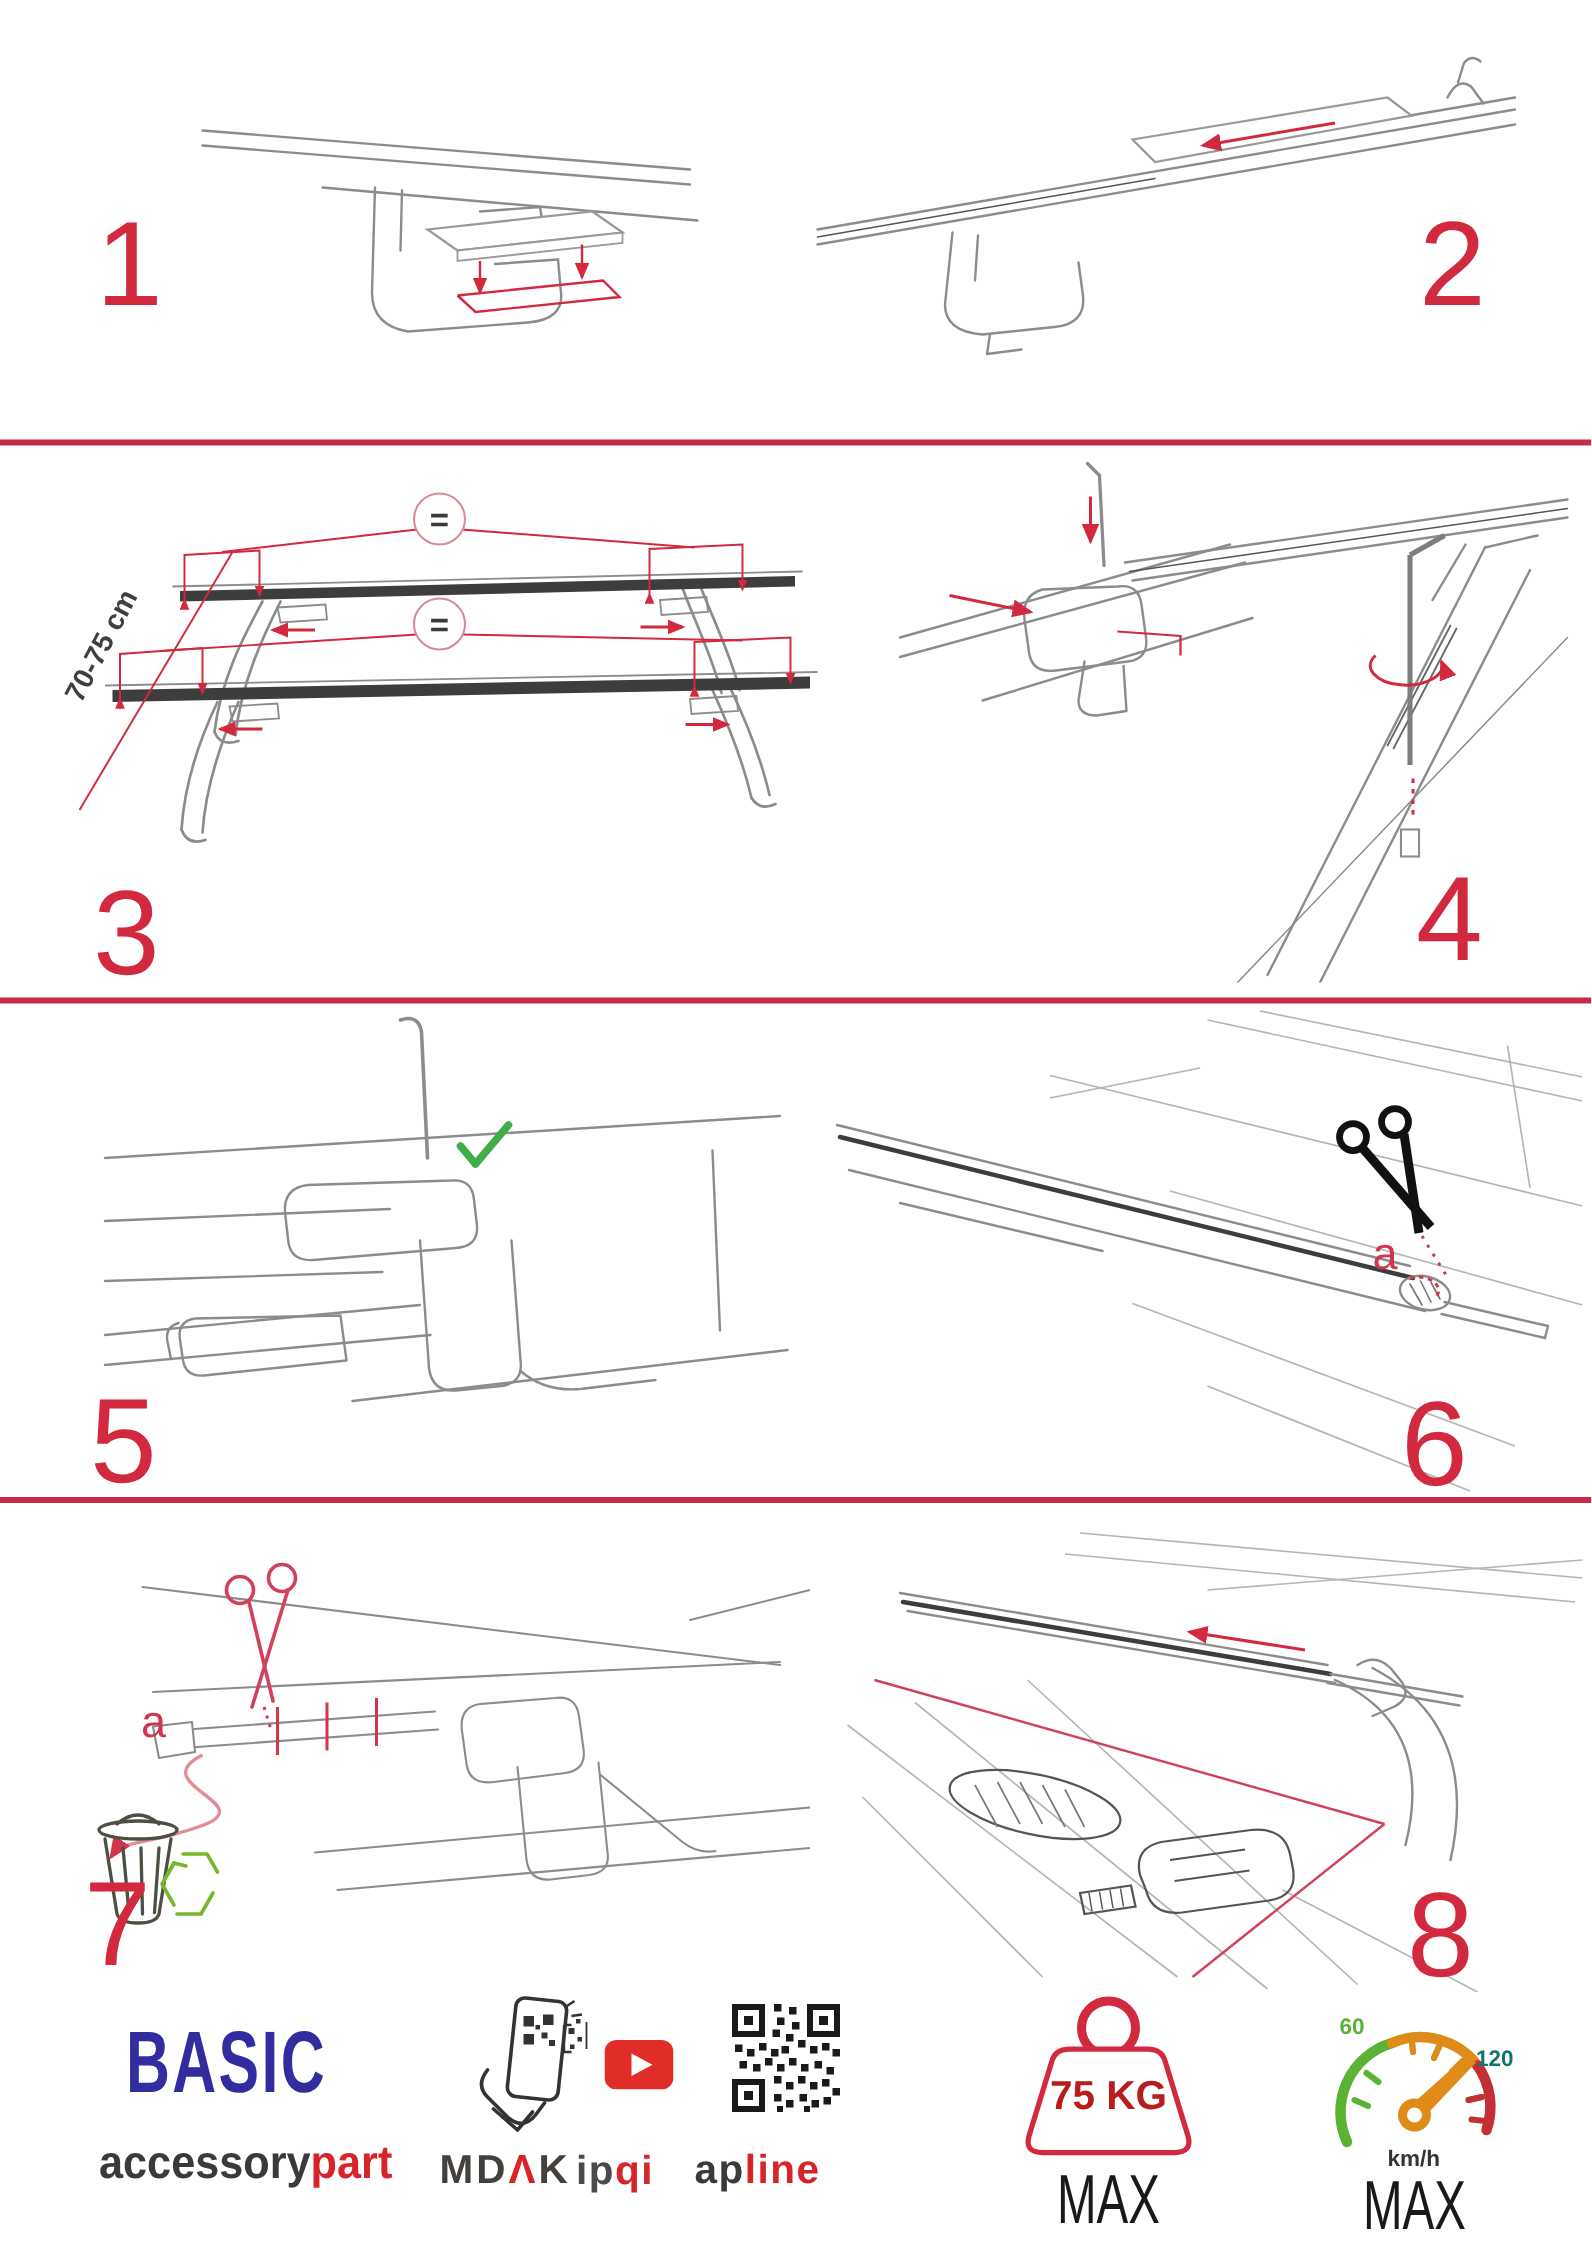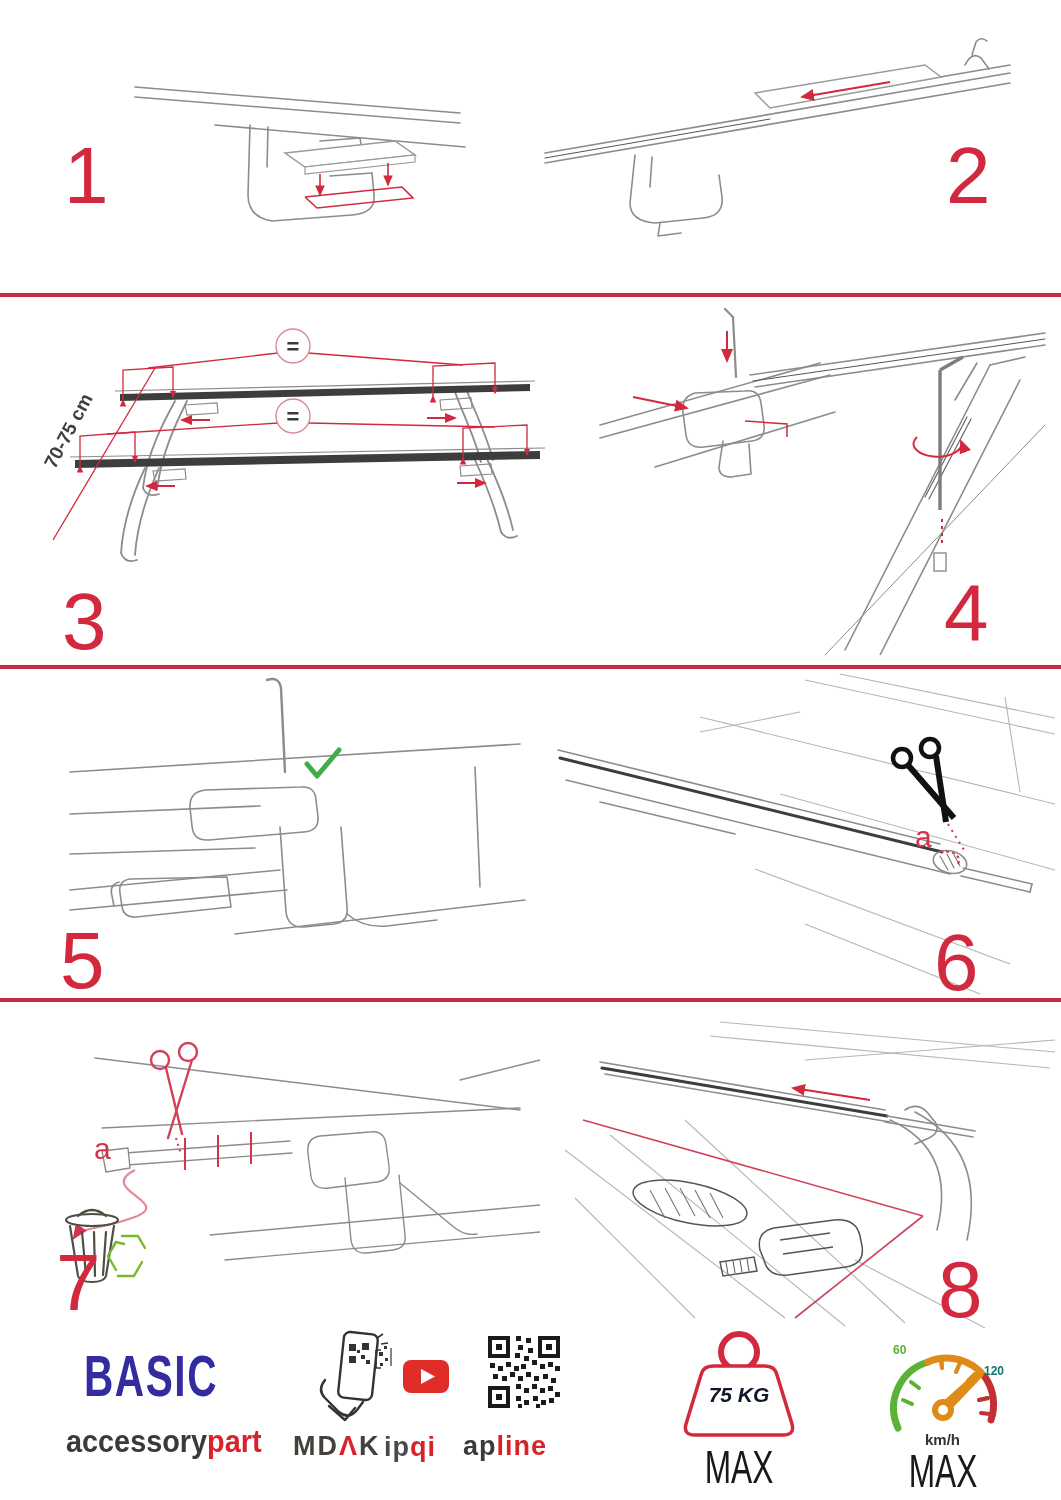--- a/index.html
+++ b/index.html
@@ -14,22 +14,22 @@
              transform:rotate(-62deg);transform-origin:center;white-space:nowrap;}
   .part-a{position:absolute;color:#d2344c;font-size:30px;font-weight:500;line-height:1;}
   .brand-basic{position:absolute;left:84px;top:1342px;color:#322c9f;font-size:52px;font-weight:700;
                letter-spacing:2px;transform:scale(0.78,1.12);transform-origin:left top;white-space:nowrap;}
   .brand-sub{position:absolute;left:66px;top:1424px;font-size:31px;font-weight:700;
              transform:scaleX(0.93);transform-origin:left top;white-space:nowrap;}
   .brand-sub .dark{color:#3a3a3a;} .red{color:#d8232a;}
   .logo-word{position:absolute;font-size:27px;font-weight:700;color:#44403c;letter-spacing:2px;white-space:nowrap;}
   .max-label{position:absolute;text-align:center;color:#191919;font-size:44px;font-weight:500;
              transform:scale(0.72,1.05);transform-origin:center top;line-height:1;}
-  .gauge-num{position:absolute;font-size:12px;font-weight:700;line-height:1;}
-  .kg-value{position:absolute;text-align:center;color:#0f172a;font-size:21px;font-weight:700;line-height:1;font-style:italic;}
+  .gauge-num{position:absolute;font-size:15px;font-weight:700;line-height:1;}
+  .kg-value{position:absolute;text-align:center;color:#b91c1c;font-size:27px;font-weight:700;line-height:1;}
   .unit-label{position:absolute;color:#333;font-size:15px;font-weight:700;line-height:1;}
   svg{display:block;}
 </style>
 </head>
 <body>
 
 <div class="page">
 
   <div class="divider" style="top:293px"></div>
   <div class="divider" style="top:665px"></div>

